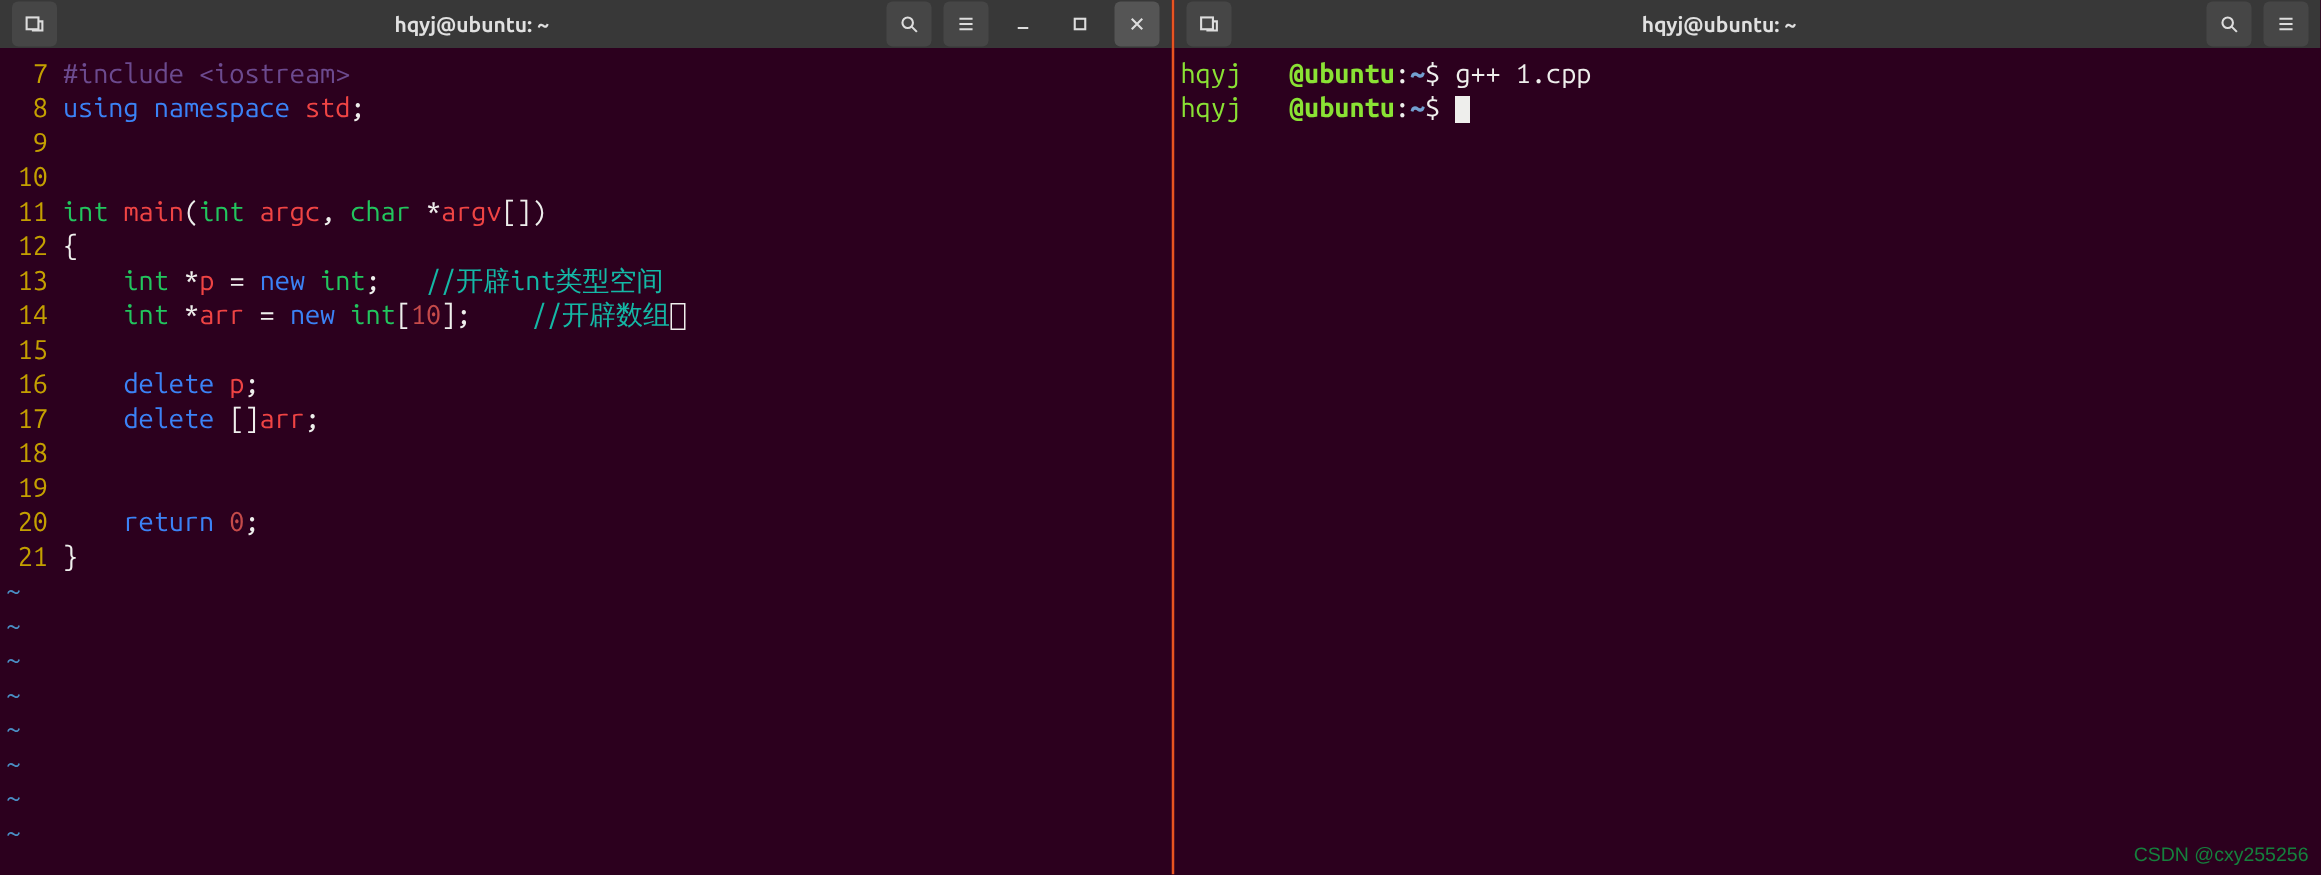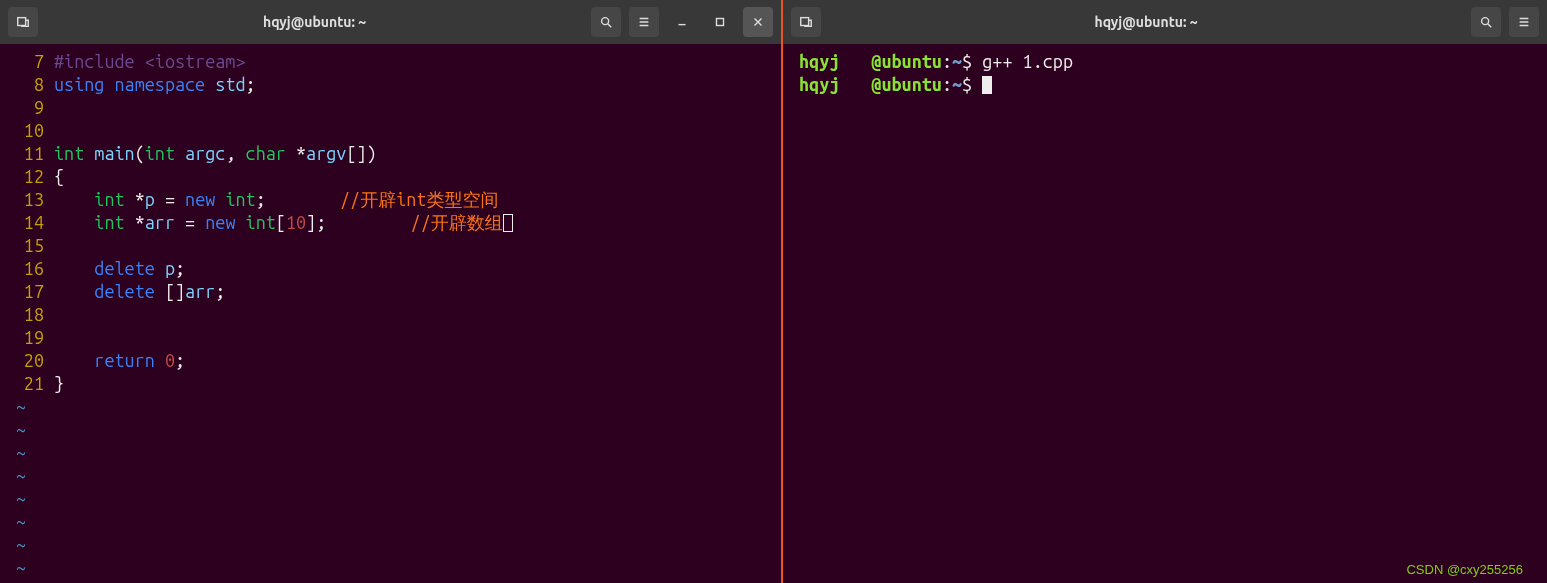--- a/index.html
+++ b/index.html
@@ -12,21 +12,21 @@
     overflow: hidden;
   }
   .window {
     display: flex;
     flex-direction: column;
     height: 100%;
   }
   .window-left { width: 783px; border-right: 2px solid #e95420; }
   .window-right { flex: 1; }
   .titlebar {
-    height: 44px;
+    height: 32px;
     background: #383838;
     display: flex;
     align-items: center;
     padding: 0 8px;
     gap: 8px;
     color: #d0d0d0;
     font-family: Ubuntu, sans-serif;
     font-size: 14px;
   }
   .tb-left-group, .tb-right-group { display: flex; align-items: center; gap: 8px; }
@@ -37,60 +37,60 @@
     display: flex; align-items: center; justify-content: center;
     background: #464646;
     color: #ddd;
   }
   .tb-btn.plain { background: transparent; }
   .tb-btn.close { background: #555; }
   .tb-btn svg { width: 14px; height: 14px; stroke: #ddd; fill: none; stroke-width: 1.6; }
   .term-body {
     flex: 1;
     background: #2c001e;
-    padding: 6px 16px;
+    padding: 6px 4px;
     font-size: 18px;
     line-height: 23px;
     color: #eeeeec;
     white-space: pre;
     overflow: hidden;
   }
   
   .ln { color: #c4a000; display: inline-block; width: 28px; text-align: right; margin-right: 10px; }
   .pp { color: #6c4a8f; }
   .kw { color: #3b82f6; }
   .ty { color: #22c55e; }
-  .nm { color: #7dd3fc; }
+  .nm { color: #ef4444; }
   .lit { color: #c54a4a; }
-  .cm { color: #f97316; margin-left: 44px; }
+  .cm { color: #14b8a6; }
   .pn { color: #eeeeec; }
   .tilde { color: #4a8ec4; }
   .cursor {
     display: inline-block;
     width: 10px; height: 18px;
     background: #eeeeec;
     vertical-align: text-bottom;
   }
   .cursor-box {
     display:inline-block;
     width:10px;height:18px;
     border:1px solid #eeeeec;
     vertical-align:text-bottom;
   }
   
-  .ps-user { color: #8ae234; font-weight: bold; }
+  .ps-user { color: #8ae234; font-weight: normal; }
   .ps-host { color: #8ae234; font-weight: bold; margin-left: 32px; }
   .ps-sep  { color: #eeeeec; }
   .ps-path { color: #729fcf; font-weight: bold; }
   .ps-cmd  { color: #eeeeec; margin-top: 20px; }
   .watermark {
     position: absolute;
-    right: 24px;
+    right: 8px;
     bottom: 6px;
-    color: #84cc16;
+    color: #15803d;
     font-family: sans-serif;
     font-size: 13px;
   }
   .code-line { display: block; }
 </style>
 </head>
 <body>
 
 <div class="window window-left">
   <div class="titlebar">

